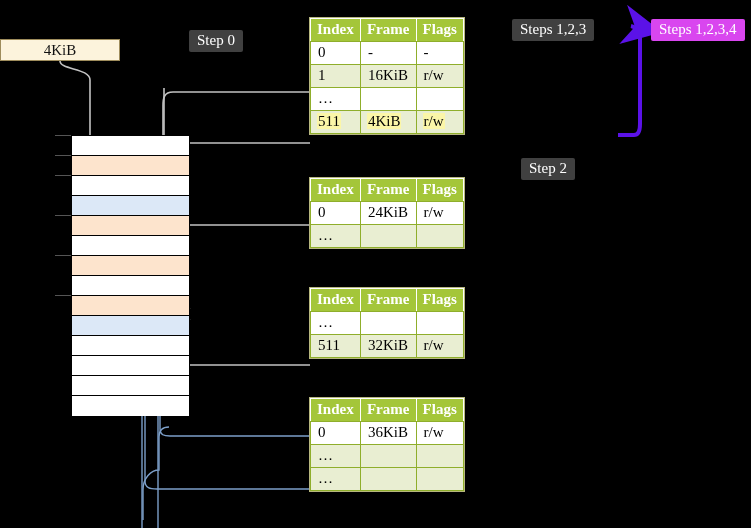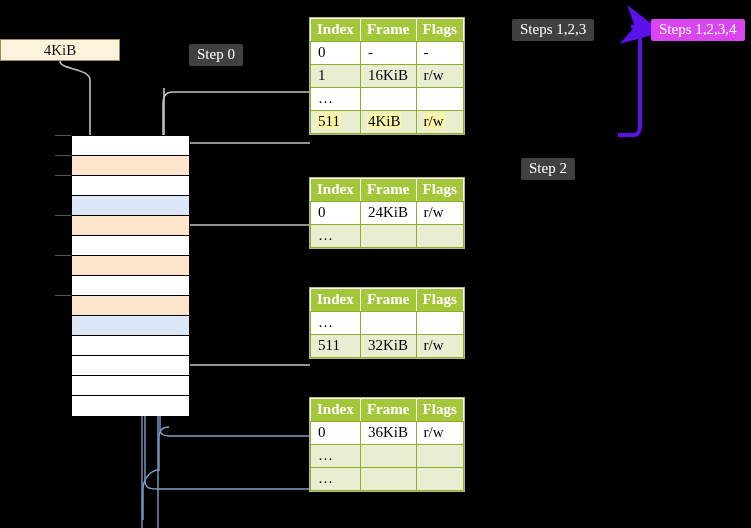--- a/index.html
+++ b/index.html
@@ -38,21 +38,21 @@
   }
 
   
   .badge{
     position:absolute;padding:2px 8px 3px 8px;font-size:15px;color:#ffffff;
     border-radius:2px;white-space:nowrap;line-height:1.15;
   }
   .badge.red{background:#404040;}
   .badge.violet{background:#d946ef;}
 
-  #badge-step0{left:189px;top:44px;}
+  #badge-step0{left:189px;top:30px;}
   #badge-steps123{left:512px;top:19px;}
   #badge-steps1234{left:651px;top:19px;}
   #badge-step4{left:521px;top:158px;}
 
   
   .ptable{
     position:absolute;left:310px;width:154px;
     border-collapse:collapse;background:#ffffff;
     box-shadow:0 0 0 1px #b7b77f;
   }

